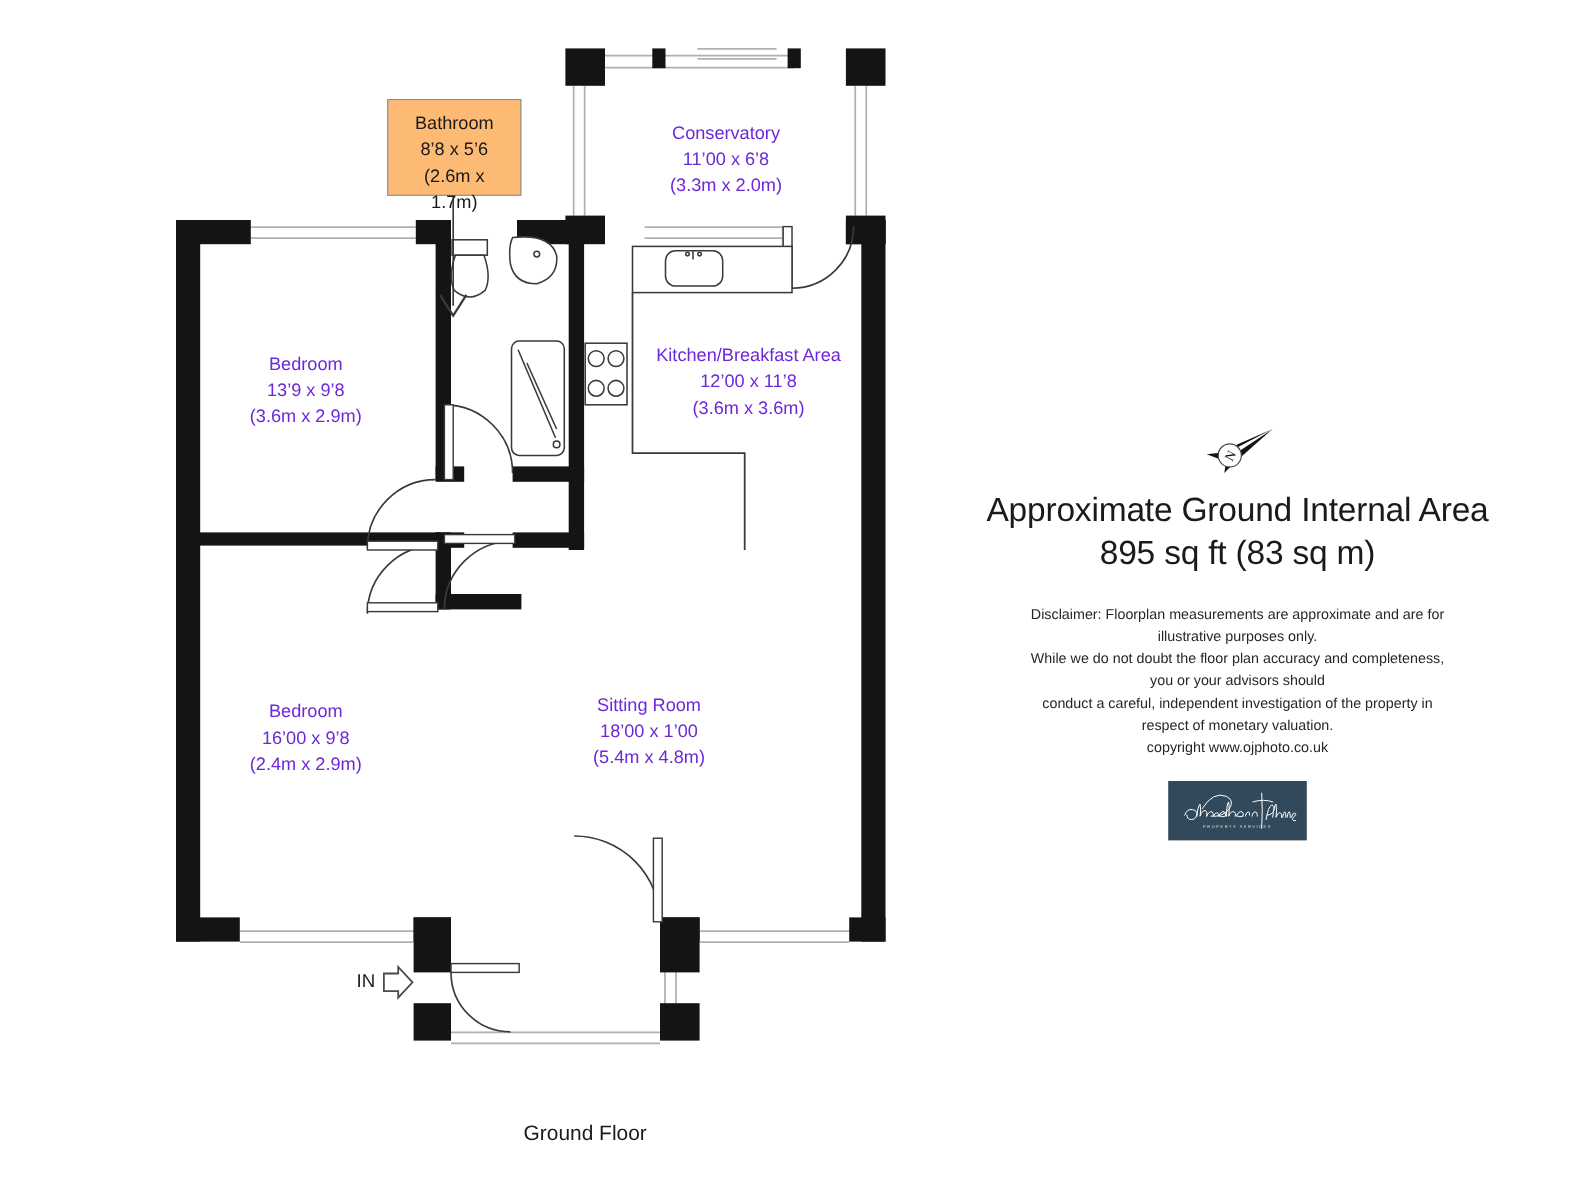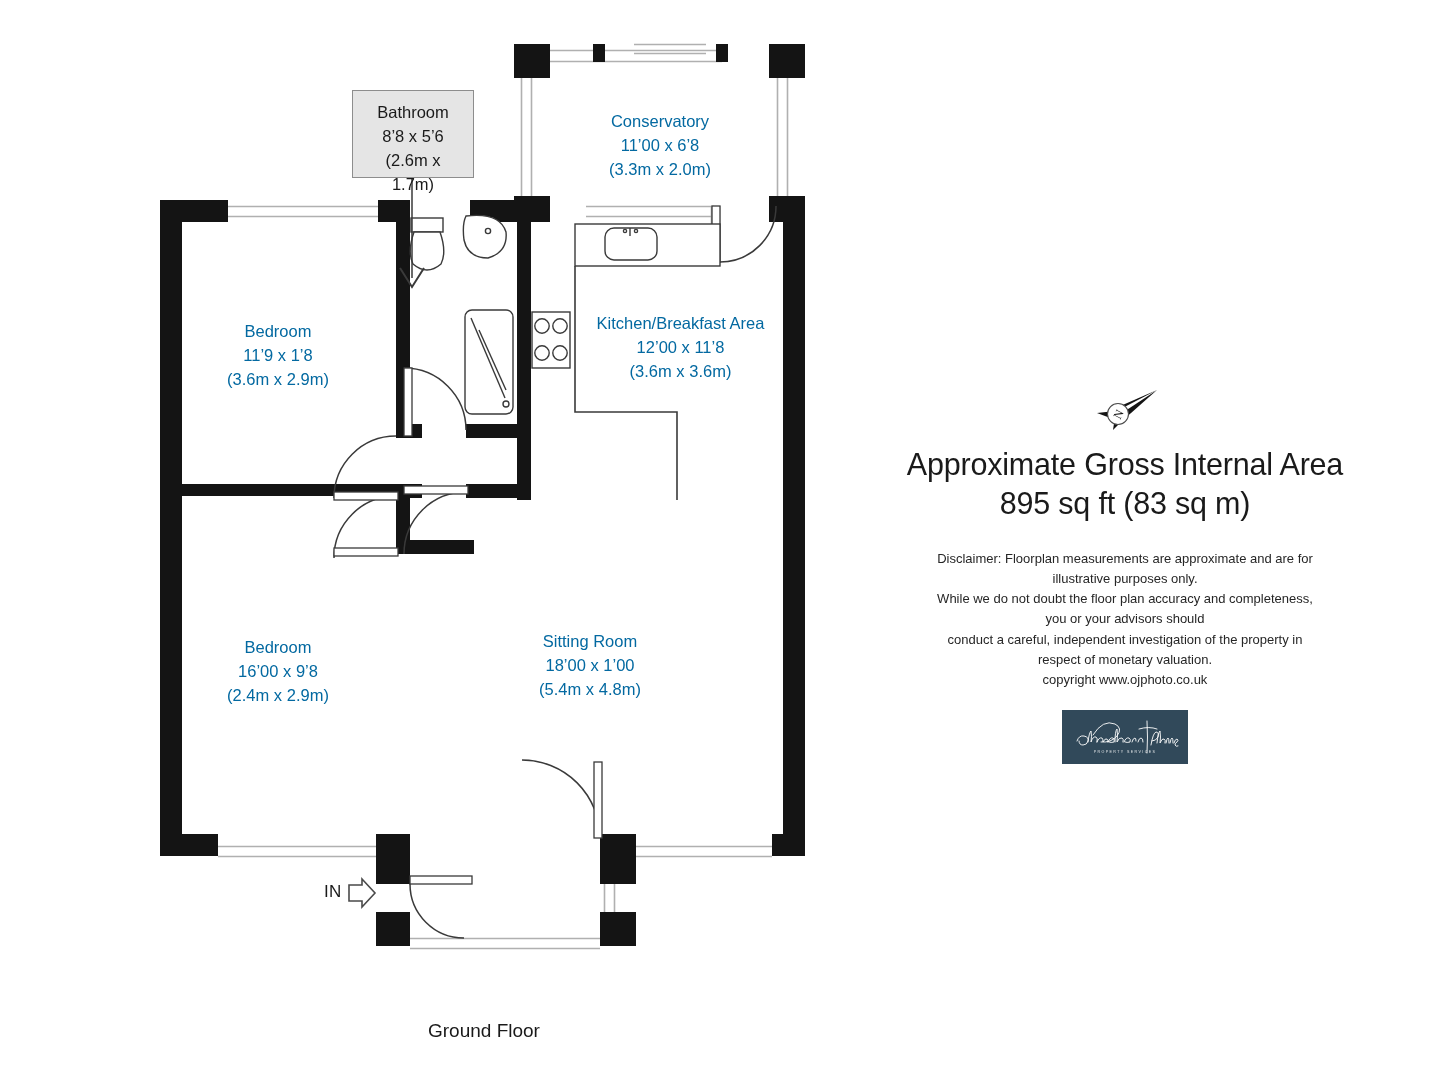--- a/index.html
+++ b/index.html
@@ -19,44 +19,45 @@
     position: absolute;
     left: 0; top: 0;
     width: 1442px;
     height: 1080px;
   }
   .room-label {
     position: absolute;
     text-align: center;
     line-height: 1.45;
     font-size: 16.5px;
-    color: #0369a1;
+    color: #6d28d9;
     white-space: nowrap;
     pointer-events: none;
   }
   .room-label .rl-name { display:block; }
   .room-label .rl-imp  { display:block; }
   .room-label .rl-met  { display:block; }
 
   .boxed-label {
     position: absolute;
     border: 1px solid #8d8d8d;
-    background: #e5e5e5;
+    background: #fdba74;
     text-align: center;
     line-height: 1.45;
     font-size: 16.5px;
     padding: 10px 14px 12px 14px;
     box-sizing: border-box;
   }
 
   .floor-caption {
     position: absolute;
     font-size: 19px;
     color: #1a1a1a;
     font-weight: 400;
+    margin-left: 48px;
   }
 
   .in-marker {
     position: absolute;
     display: flex;
     align-items: center;
     gap: 3px;
     text-align: center;
   }
   .in-marker .in-text {
@@ -279,21 +280,21 @@
 </div>
 
 <div class="boxed-label" style="left:352px; top:90px; width:122px; height:88px;">
   <span class="rl-name">Bathroom</span>
   <span class="rl-imp">8’8 x 5’6</span>
   <span class="rl-met">(2.6m x 1.7m)</span>
 </div>
 
 <div class="room-label" style="left:178px; top:320px; width:200px;">
   <span class="rl-name">Bedroom</span>
-  <span class="rl-imp">11’9 x 1’8</span>
+  <span class="rl-imp">13’9 x 9’8</span>
   <span class="rl-met">(3.6m x 2.9m)</span>
 </div>
 
 <div class="room-label" style="left:573px; top:312px; width:215px;text-align:center;">
   <span class="rl-name">Kitchen/Breakfast Area</span>
   <span class="rl-imp">12’00 x 11’8</span>
   <span class="rl-met">(3.6m x 3.6m)</span>
 </div>
 
 <div class="room-label" style="left:178px; top:636px; width:200px;">
@@ -325,21 +326,21 @@
       <path d="M 8 26 L 26 24 L 24 32 Z" fill="#141414"></path>
 
       <path d="M 24 43 L 26 30 L 33 34 Z" fill="#141414"></path>
 
       <circle cx="29" cy="27" r="10.5" fill="#ffffff" stroke="#4a4a4a" stroke-width="1.1"></circle>
       <text x="29" y="31.5" font-family="Liberation Serif, serif" font-size="12" fill="#141414" text-anchor="middle" transform="rotate(-62 29 27)">N</text>
     </svg>
   </div>
 
   <div class="area-title">
-    <span>Approximate Gross Internal Area</span>
+    <span>Approximate Ground Internal Area</span>
     <span class="area-line2">895 sq ft (83 sq m)</span>
   </div>
 
   <div class="disclaimer">
     <span>Disclaimer: Floorplan measurements are approximate and are for illustrative purposes only.</span>
     <span>While we do not doubt the floor plan accuracy and completeness, you or your advisors should</span>
     <span>conduct a careful, independent investigation of the property in respect of monetary valuation.</span>
     <span>copyright www.ojphoto.co.uk</span>
   </div>
 

